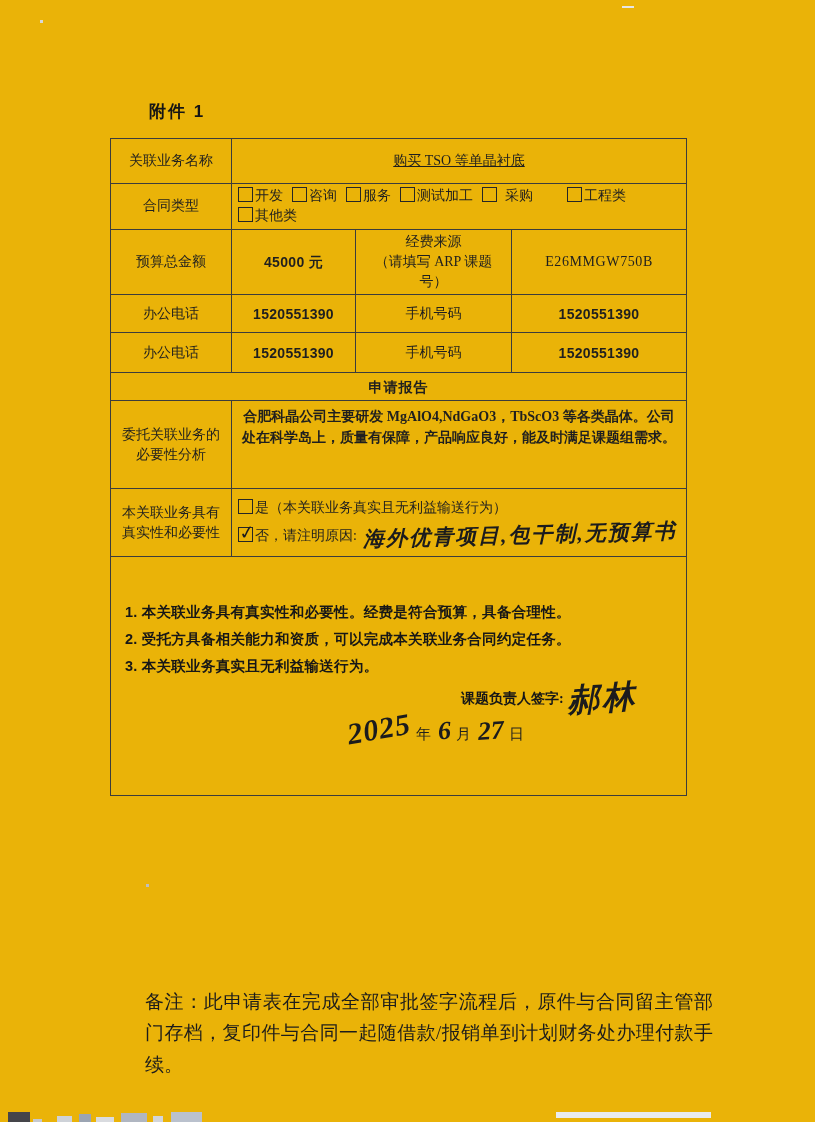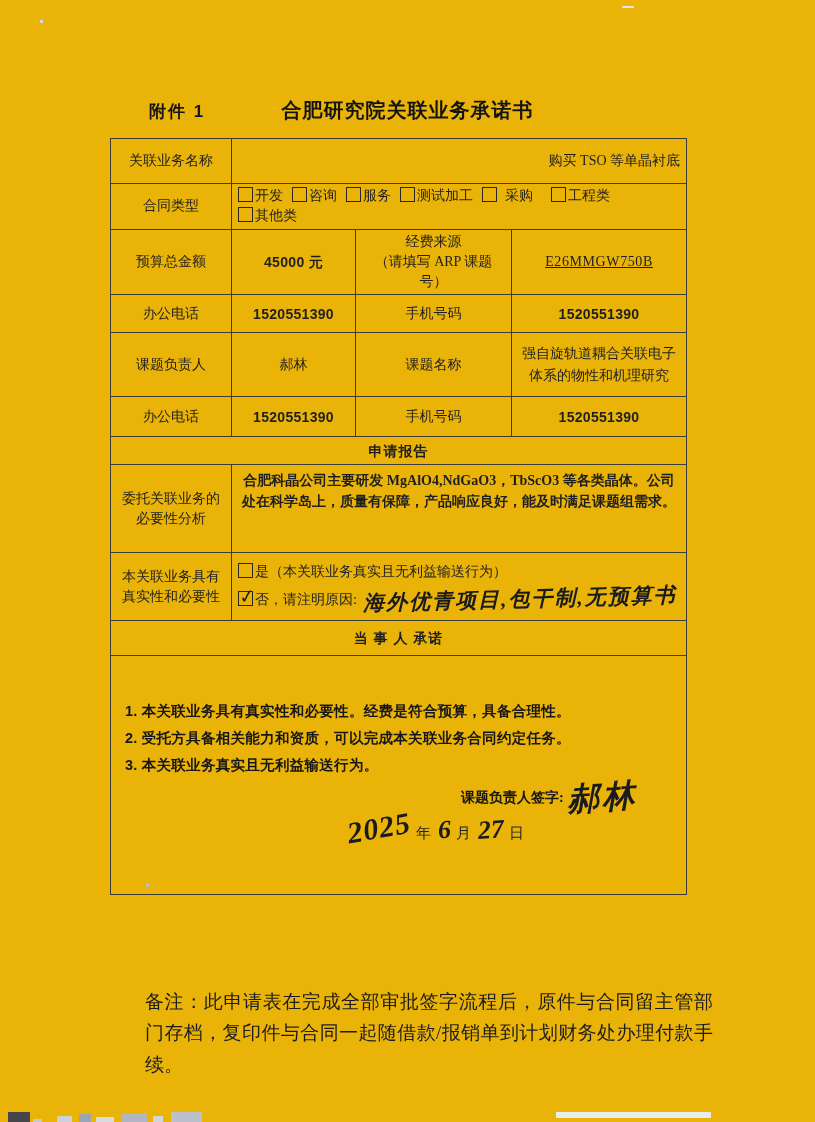--- a/index.html
+++ b/index.html
@@ -28,47 +28,47 @@
   }
   table.form td{
     border:1px solid #3c3c3c;
     font-size:14px;line-height:1.45;
     vertical-align:middle;
     padding:2px 6px;
     color:#1f1f1f;
   }
   .lbl{text-align:center;}
   .val-c{text-align:center;}
-  .val-l{text-align:right;padding-left:12px;}
+  .val-l{text-align:center;padding-left:12px;text-decoration:underline;}
   .num{
     font-family:"Liberation Sans","DejaVu Sans",sans-serif;
     font-weight:700;font-size:15px;letter-spacing:.3px;color:#1a1a1a;
   }
-  .code{font-size:15px;letter-spacing:.6px;text-decoration:underline;}
+  .code{font-size:15px;letter-spacing:.6px;}
   .sect{
     text-align:center;
     font-family:"Liberation Sans","DejaVu Sans",sans-serif;
     font-weight:700;font-size:15px;color:#141414;letter-spacing:1px;
   }
   
   .cb{
     display:inline-block;width:13px;height:13px;
     border:1.5px solid #262626;background:transparent;
     vertical-align:-2px;margin-right:2px;position:relative;
   }
   .cb.checked::after{
     content:"✓";
     position:absolute;left:0px;top:-9px;
     font-size:19px;font-weight:700;color:#1b1b1d;
     font-family:"DejaVu Sans",sans-serif;
     transform:rotate(-8deg);
   }
   .ct-opt{margin-right:9px;white-space:nowrap;}
   .ct-opt:nth-child(5) .cb{margin-right:8px;}
-  .ct-opt:nth-child(6){margin-left:9px;}
+  .ct-opt:nth-child(6){margin-left:25px;}
   .ct-cell{padding-left:11px;}
   
   .necessity-val{
     text-align:center;font-weight:700;font-size:15px;line-height:1.6;
     padding:4px 12px;color:#171717;
   }
   
   .fund-cell{padding:6px 10px;line-height:2.0;text-align:left;}
   .fund-line{white-space:nowrap;}
   .hw{
@@ -105,21 +105,20 @@
   }
   
   .artifact{position:absolute;}
 </style>
 </head>
 <body>
 
 <div class="page">
 
   <div class="attachment">附件 1</div>
-  <div class="title">合肥研究院关联业务承诺书</div>
 
   <table class="form">
     <colgroup>
         <col style="width:121px">
         <col style="width:124px">
         <col style="width:156px">
         <col style="width:175px">
       </colgroup>
 
     <tbody>
@@ -145,26 +144,20 @@
     </tr>
 
 
     <tr style="height:38px">
       <td class="lbl">办公电话</td>
       <td class="val-c num">1520551390</td>
       <td class="lbl">手机号码</td>
       <td class="val-c num">1520551390</td>
     </tr>
 
-    <tr style="height:64px">
-      <td class="lbl">课题负责人</td>
-      <td class="val-c">郝林</td>
-      <td class="lbl">课题名称</td>
-      <td class="val-c" style="line-height:1.6;padding:2px 8px;">强自旋轨道耦合关联电子体系的物性和机理研究</td>
-    </tr>
 
     <tr style="height:40px">
       <td class="lbl">办公电话</td>
       <td class="val-c num">1520551390</td>
       <td class="lbl">手机号码</td>
       <td class="val-c num">1520551390</td>
     </tr>
 
     <tr style="height:28px">
       <td class="sect" colspan="4">申请报告</td>
@@ -180,23 +173,20 @@
       <td class="fund-cell" colspan="3">
         <div class="fund-line">
           <span class="cb"></span><span>是（本关联业务真实且无利益输送行为）</span>
         </div>
         <div class="fund-line">
           <span class="cb checked"></span><span>否，请注明原因:</span><span class="hw hw-reason">海外优青项目,包干制,无预算书</span>
         </div>
       </td>
     </tr>
 
-    <tr style="height:35px">
-      <td class="sect" colspan="4">当 事 人 承诺</td>
-    </tr>
 
     <tr>
       <td class="bigcell" colspan="4">
         <div class="bigwrap">
           <div>
                 <div class="commit-item"><span class="cnum">1.</span><span>本关联业务具有真实性和必要性。经费是符合预算，具备合理性。</span></div>
                 <div class="commit-item"><span class="cnum">2.</span><span>受托方具备相关能力和资质，可以完成本关联业务合同约定任务。</span></div>
                 <div class="commit-item"><span class="cnum">3.</span><span>本关联业务真实且无利益输送行为。</span></div>
               </div>
           <div class="sig-line">

